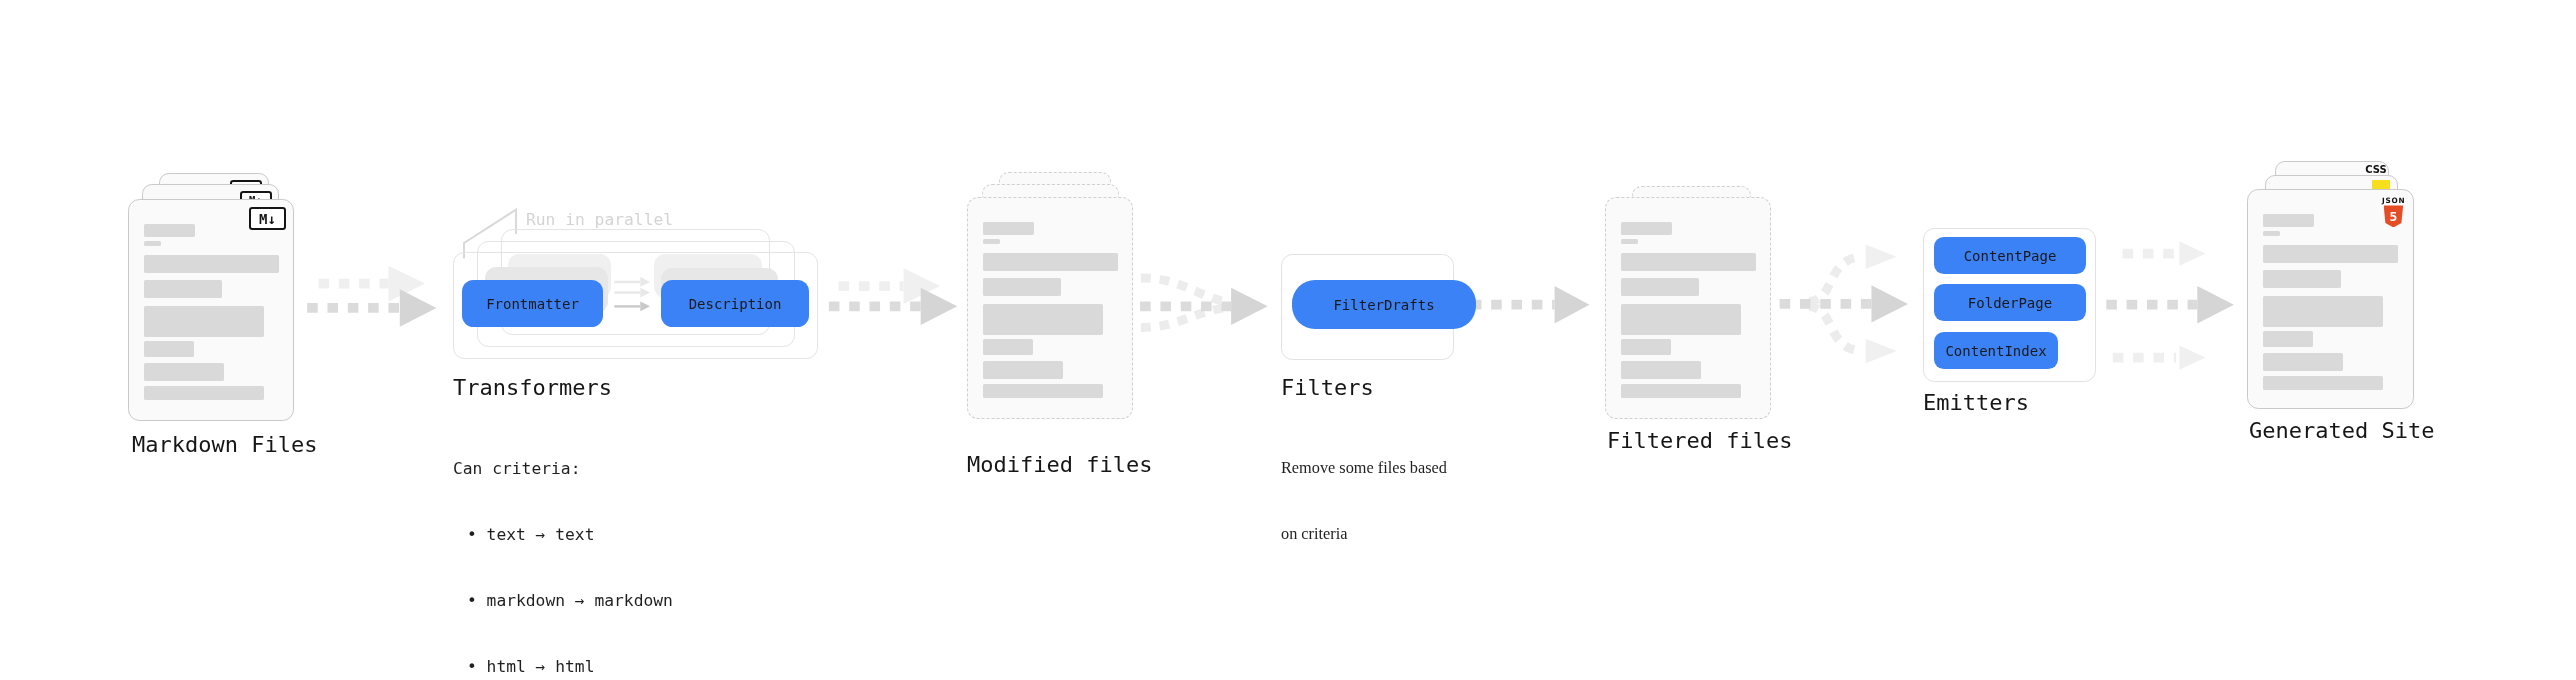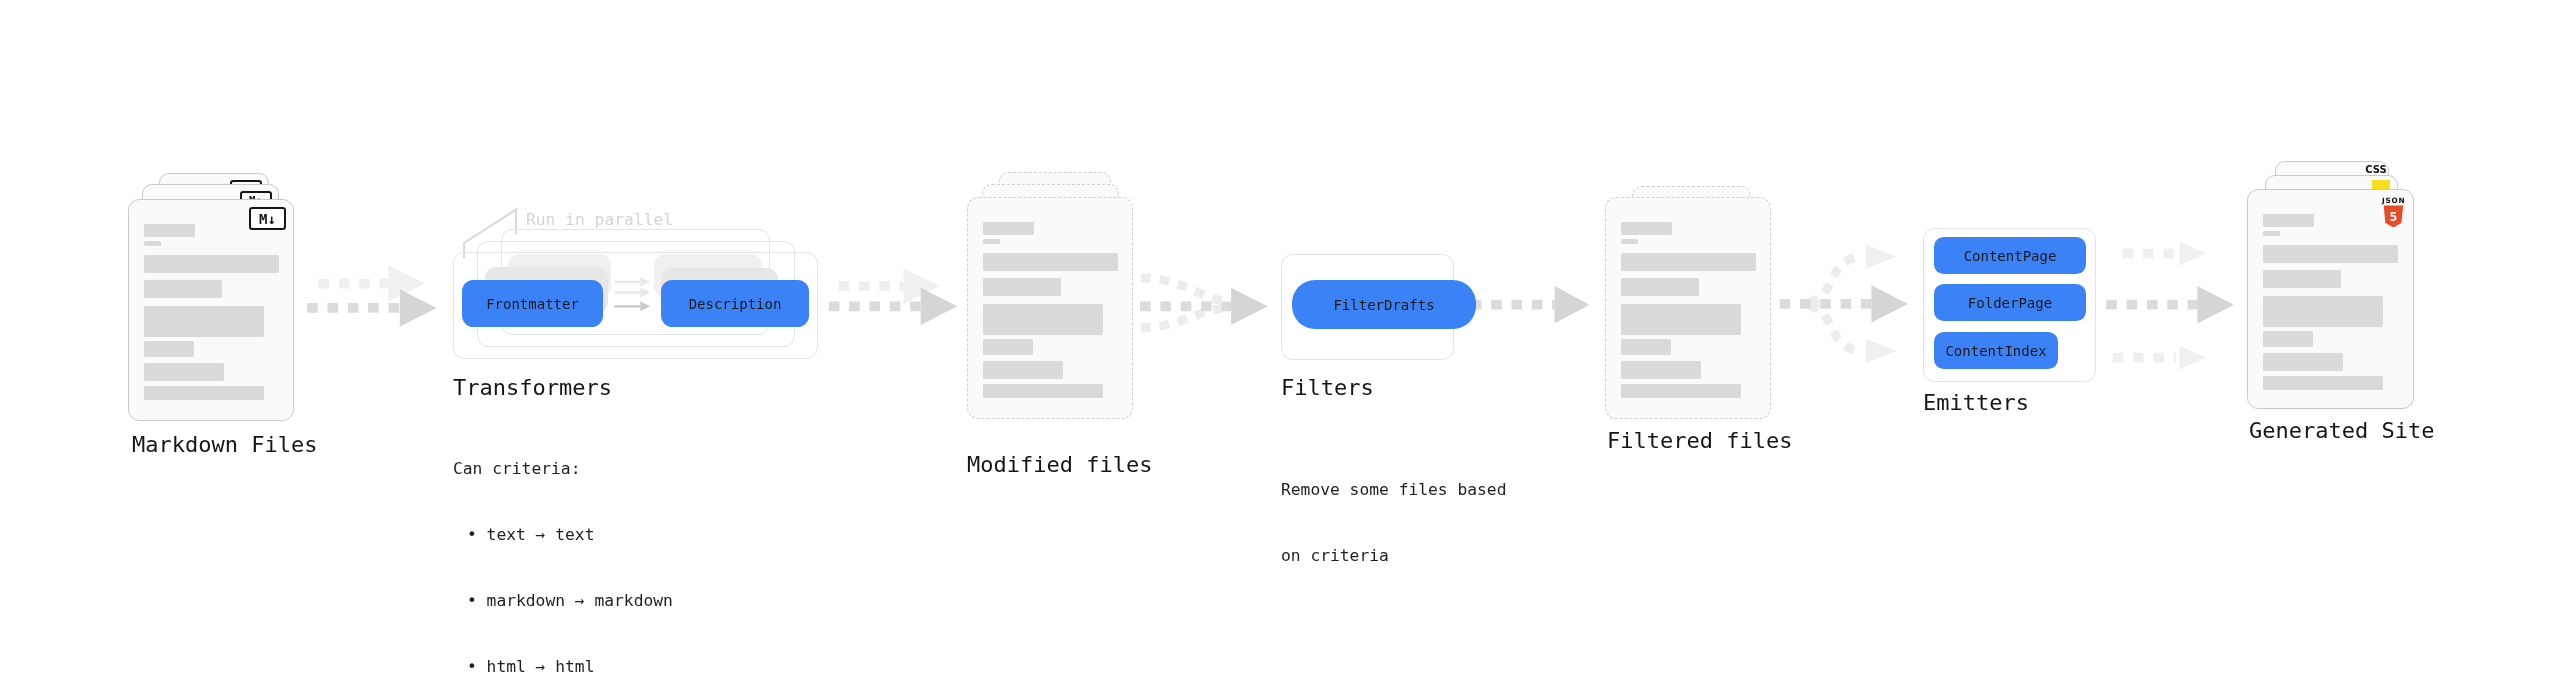--- a/index.html
+++ b/index.html
@@ -179,21 +179,21 @@
       </div>
     </div>
   </div>
   <div class="title" style="left:967px;top:452px;">Modified files</div>
 
   <div>
     <div class="obox" style="left:1281px;top:254px;width:173px;height:106px;"></div>
     <div class="pill" style="left:1292px;top:280px;width:184px;height:49px;border-radius:23px;">FilterDrafts</div>
   </div>
   <div class="title" style="left:1281px;top:375px;">Filters</div>
-  <div class="desc" style="left:1281px;top:435px;">
+  <div class="desc" style="left:1281px;top:413px;font-family:Liberation Serif, serif;">
     <div>Remove some files based</div>
     <div>on criteria</div>
   </div>
 
   <div>
     <div class="doc back dashed" style="left:1632px;top:186px;width:119px;height:195px;"></div>
     <div class="doc dashed" style="left:1605px;top:197px;width:166px;height:222px;">
       <div class="bars">
         <div class="bar b1"></div>
         <div class="bar b2"></div>

